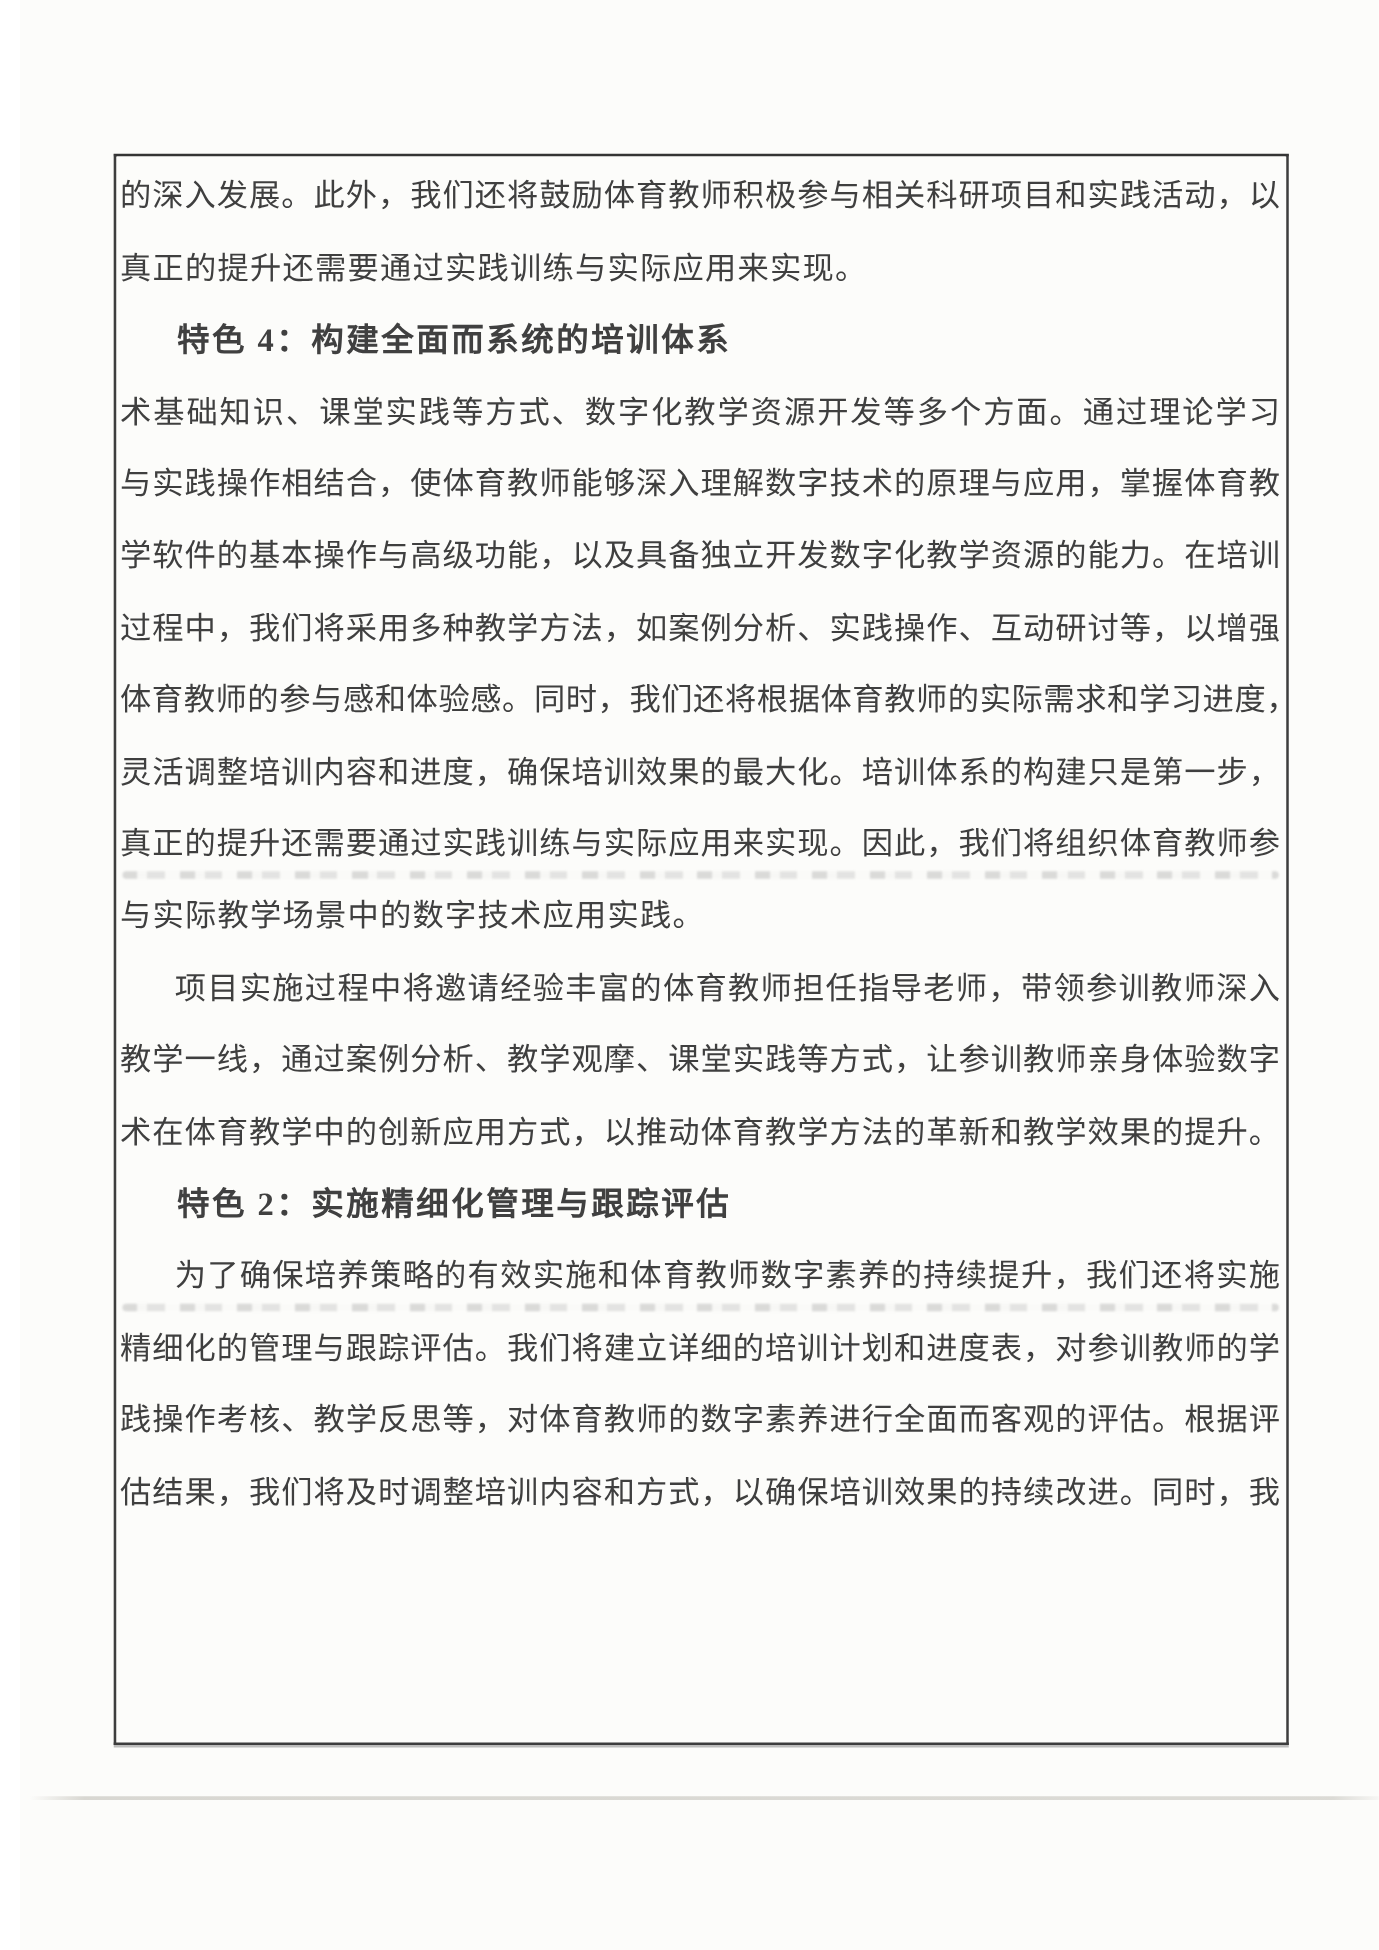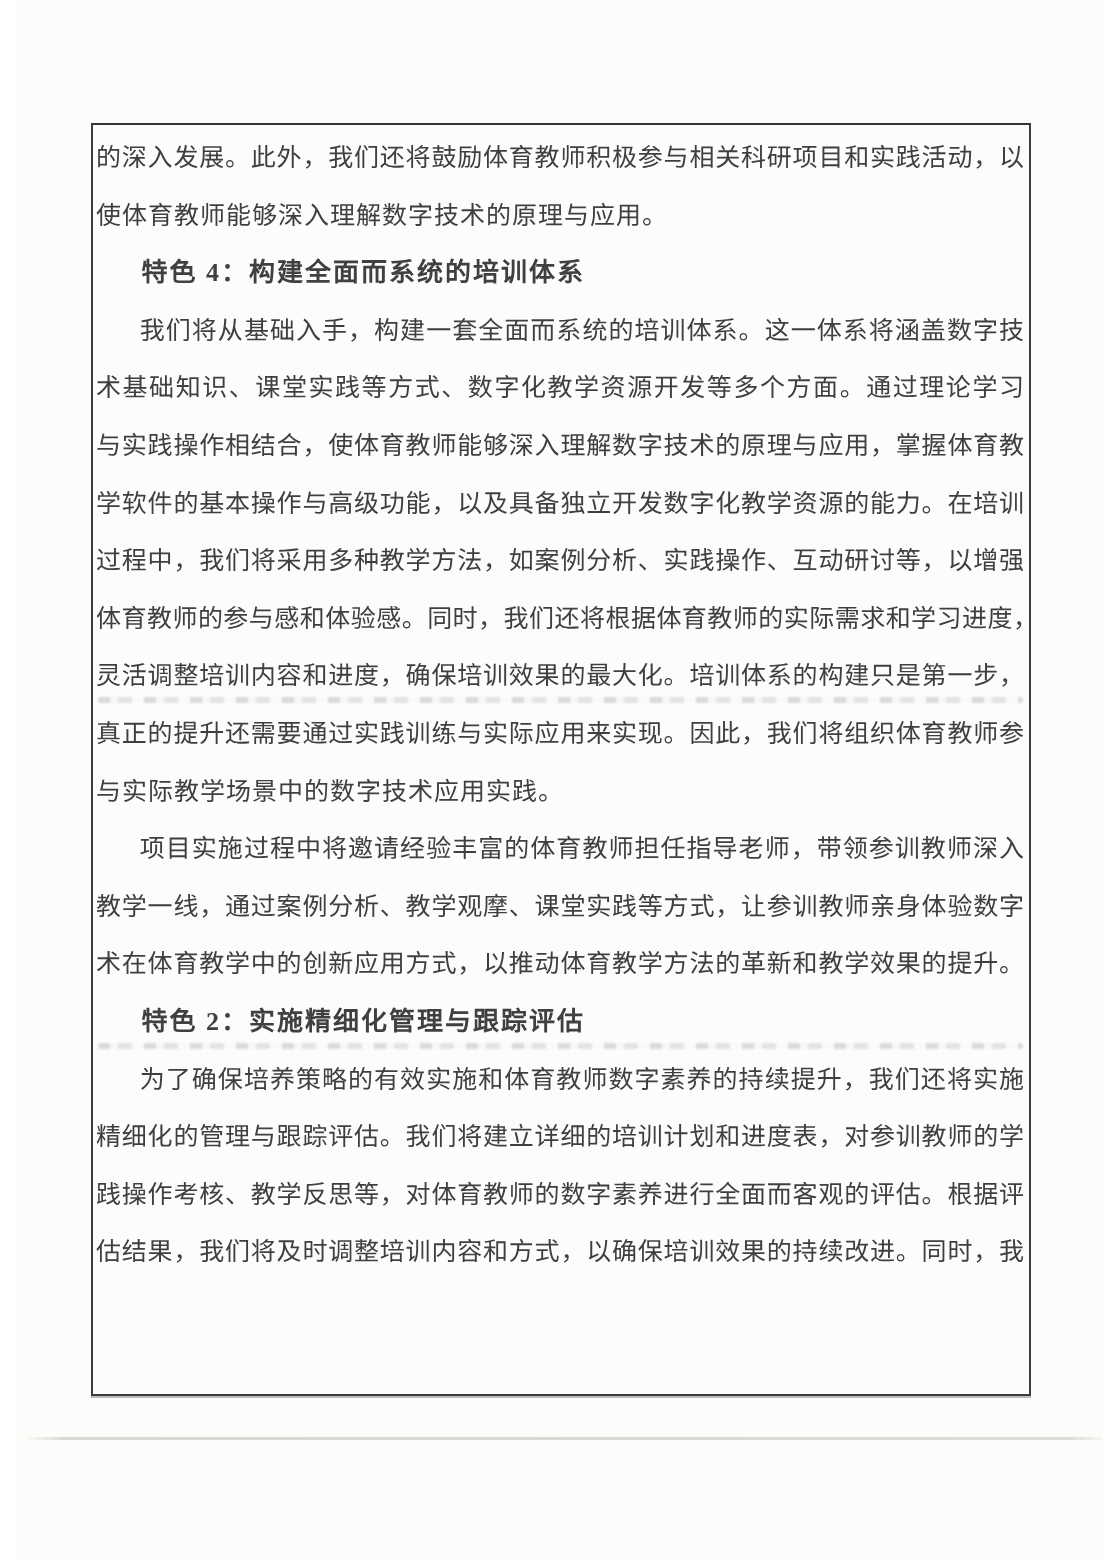--- a/index.html
+++ b/index.html
@@ -90,25 +90,24 @@
   }
 </style>
 </head>
 <body>
 
 <div class="page">
 
   <div class="content-box">
 
     <div class="line">的深入发展。此外，我们还将鼓励体育教师积极参与相关科研项目和实践活动，以</div>
-    <div class="line end">使体育教师能够深入理解数字技术的原理与应用。</div>
+    <div class="line end">真正的提升还需要通过实践训练与实际应用来实现。</div>
 
     <div class="line heading">特色 4：构建全面而系统的培训体系</div>
 
-    <div class="line indent">我们将从基础入手，构建一套全面而系统的培训体系。这一体系将涵盖数字技</div>
     <div class="line">术基础知识、课堂实践等方式、数字化教学资源开发等多个方面。通过理论学习</div>
     <div class="line">与实践操作相结合，使体育教师能够深入理解数字技术的原理与应用，掌握体育教</div>
     <div class="line">学软件的基本操作与高级功能，以及具备独立开发数字化教学资源的能力。在培训</div>
     <div class="line">过程中，我们将采用多种教学方法，如案例分析、实践操作、互动研讨等，以增强</div>
     <div class="line hang">体育教师的参与感和体验感。同时，我们还将根据体育教师的实际需求和学习进度，</div>
     <div class="line">灵活调整培训内容和进度，确保培训效果的最大化。培训体系的构建只是第一步，</div>
     <div class="line">真正的提升还需要通过实践训练与实际应用来实现。因此，我们将组织体育教师参</div>
     <div class="line end">与实际教学场景中的数字技术应用实践。</div>
 
     <div class="line indent">项目实施过程中将邀请经验丰富的体育教师担任指导老师，带领参训教师深入</div>

